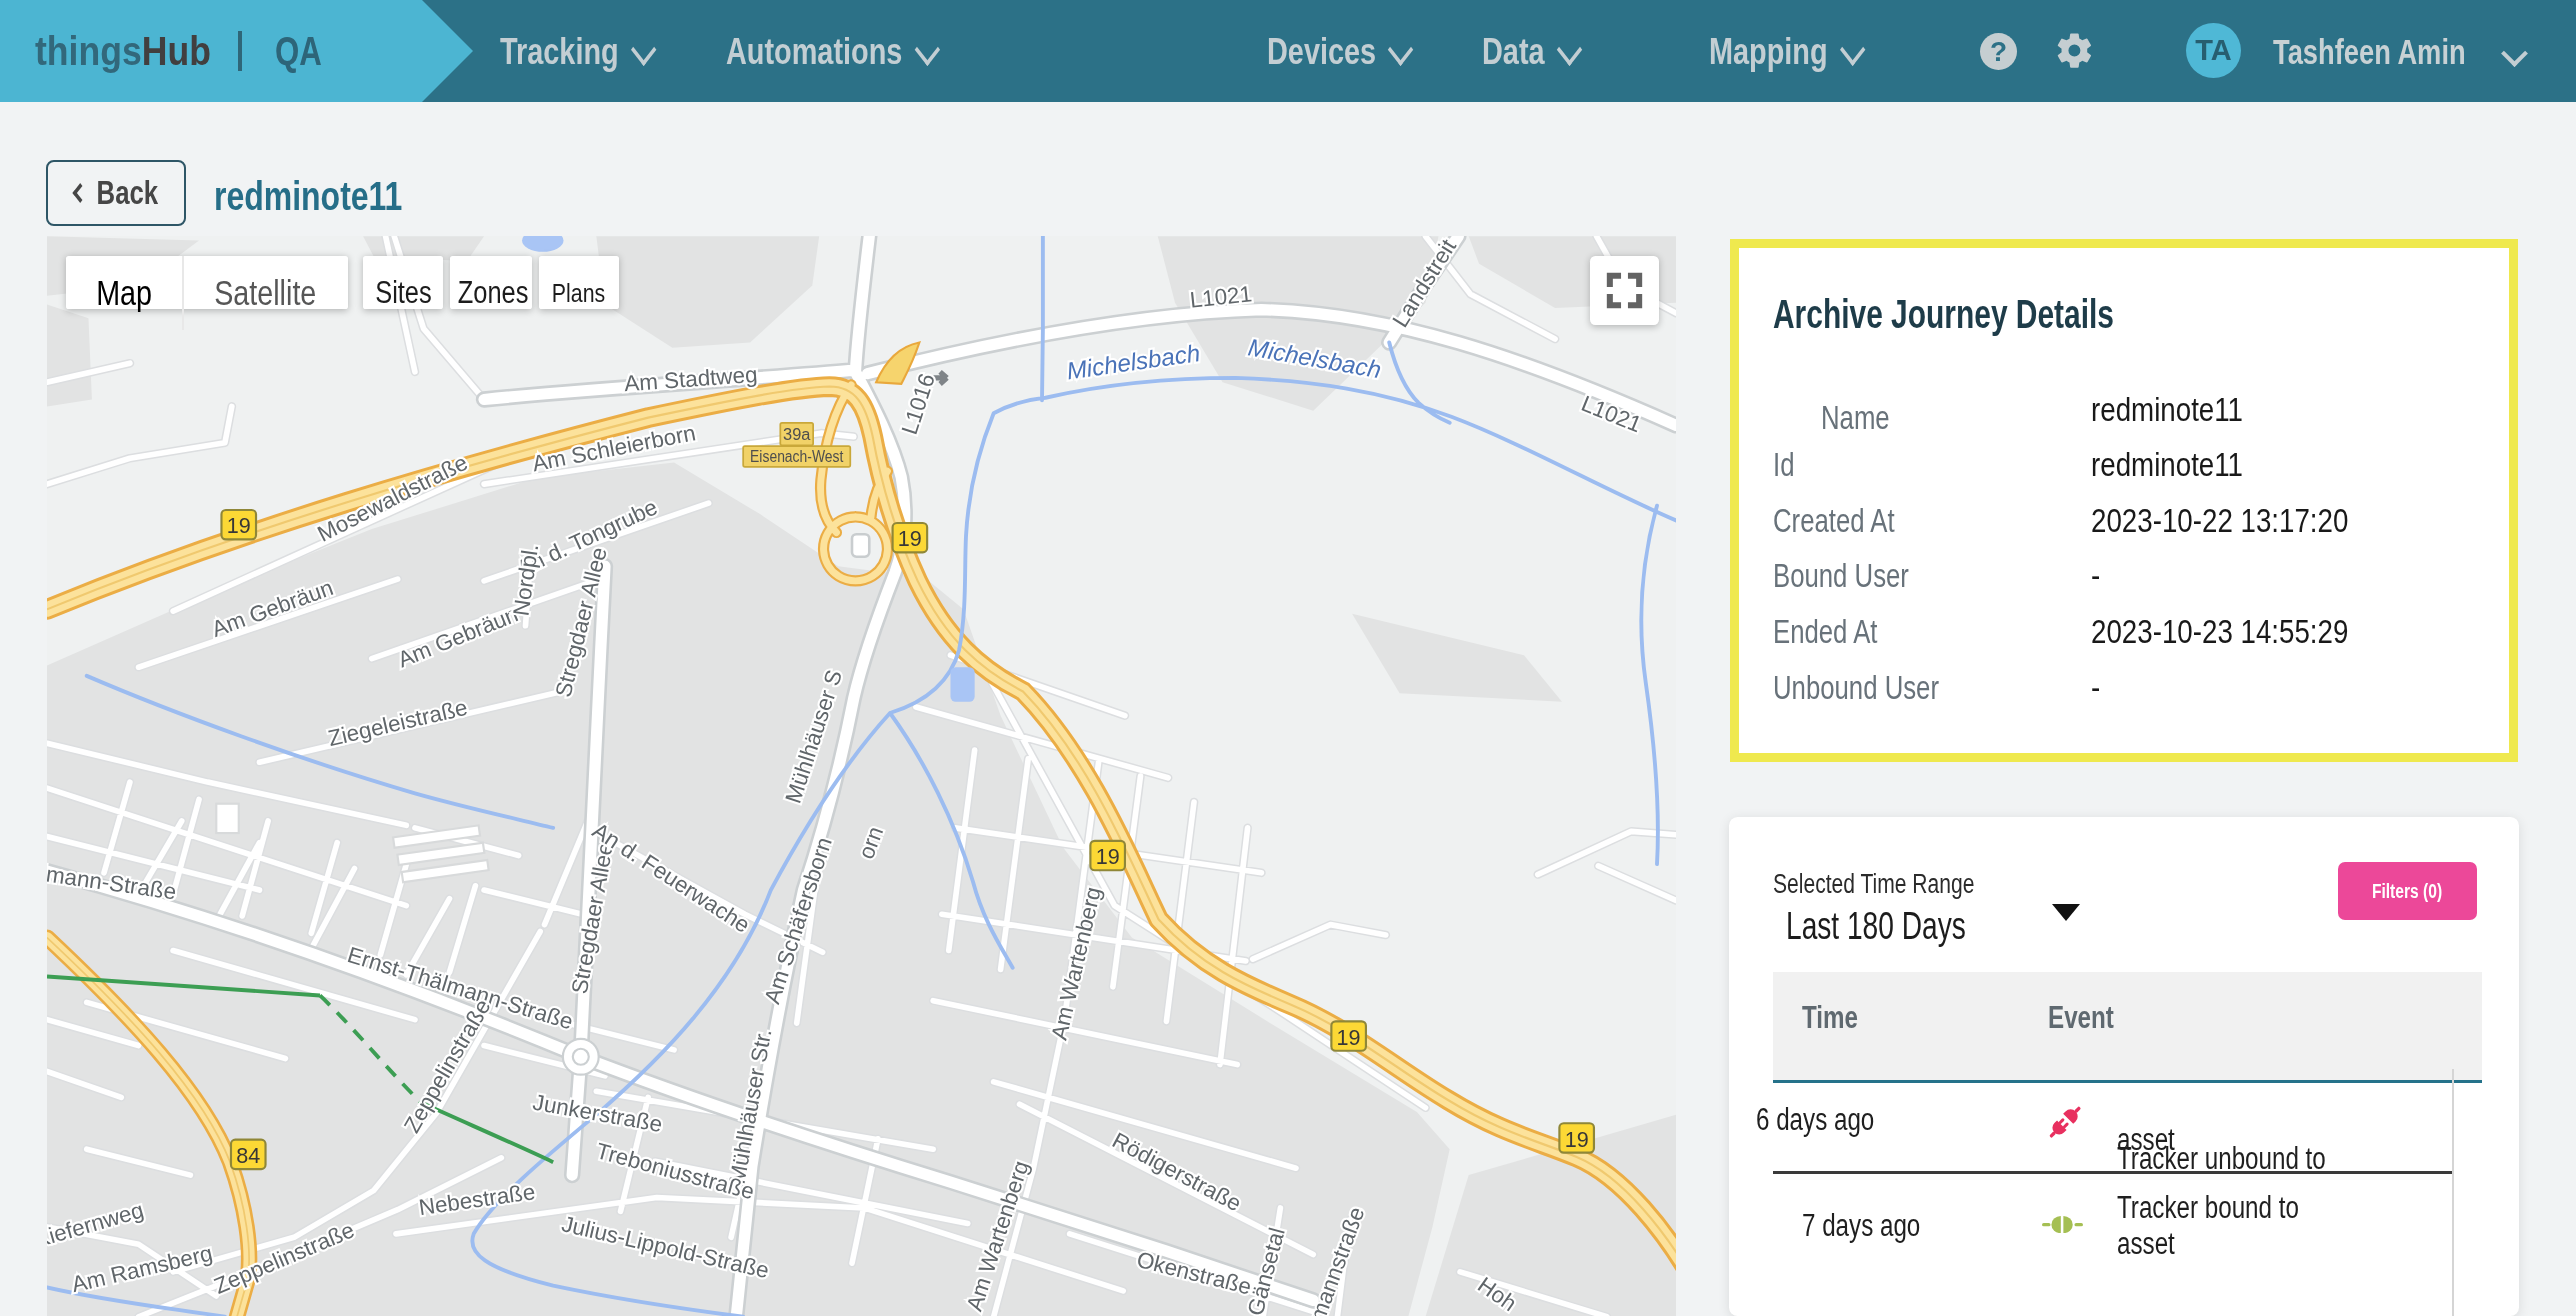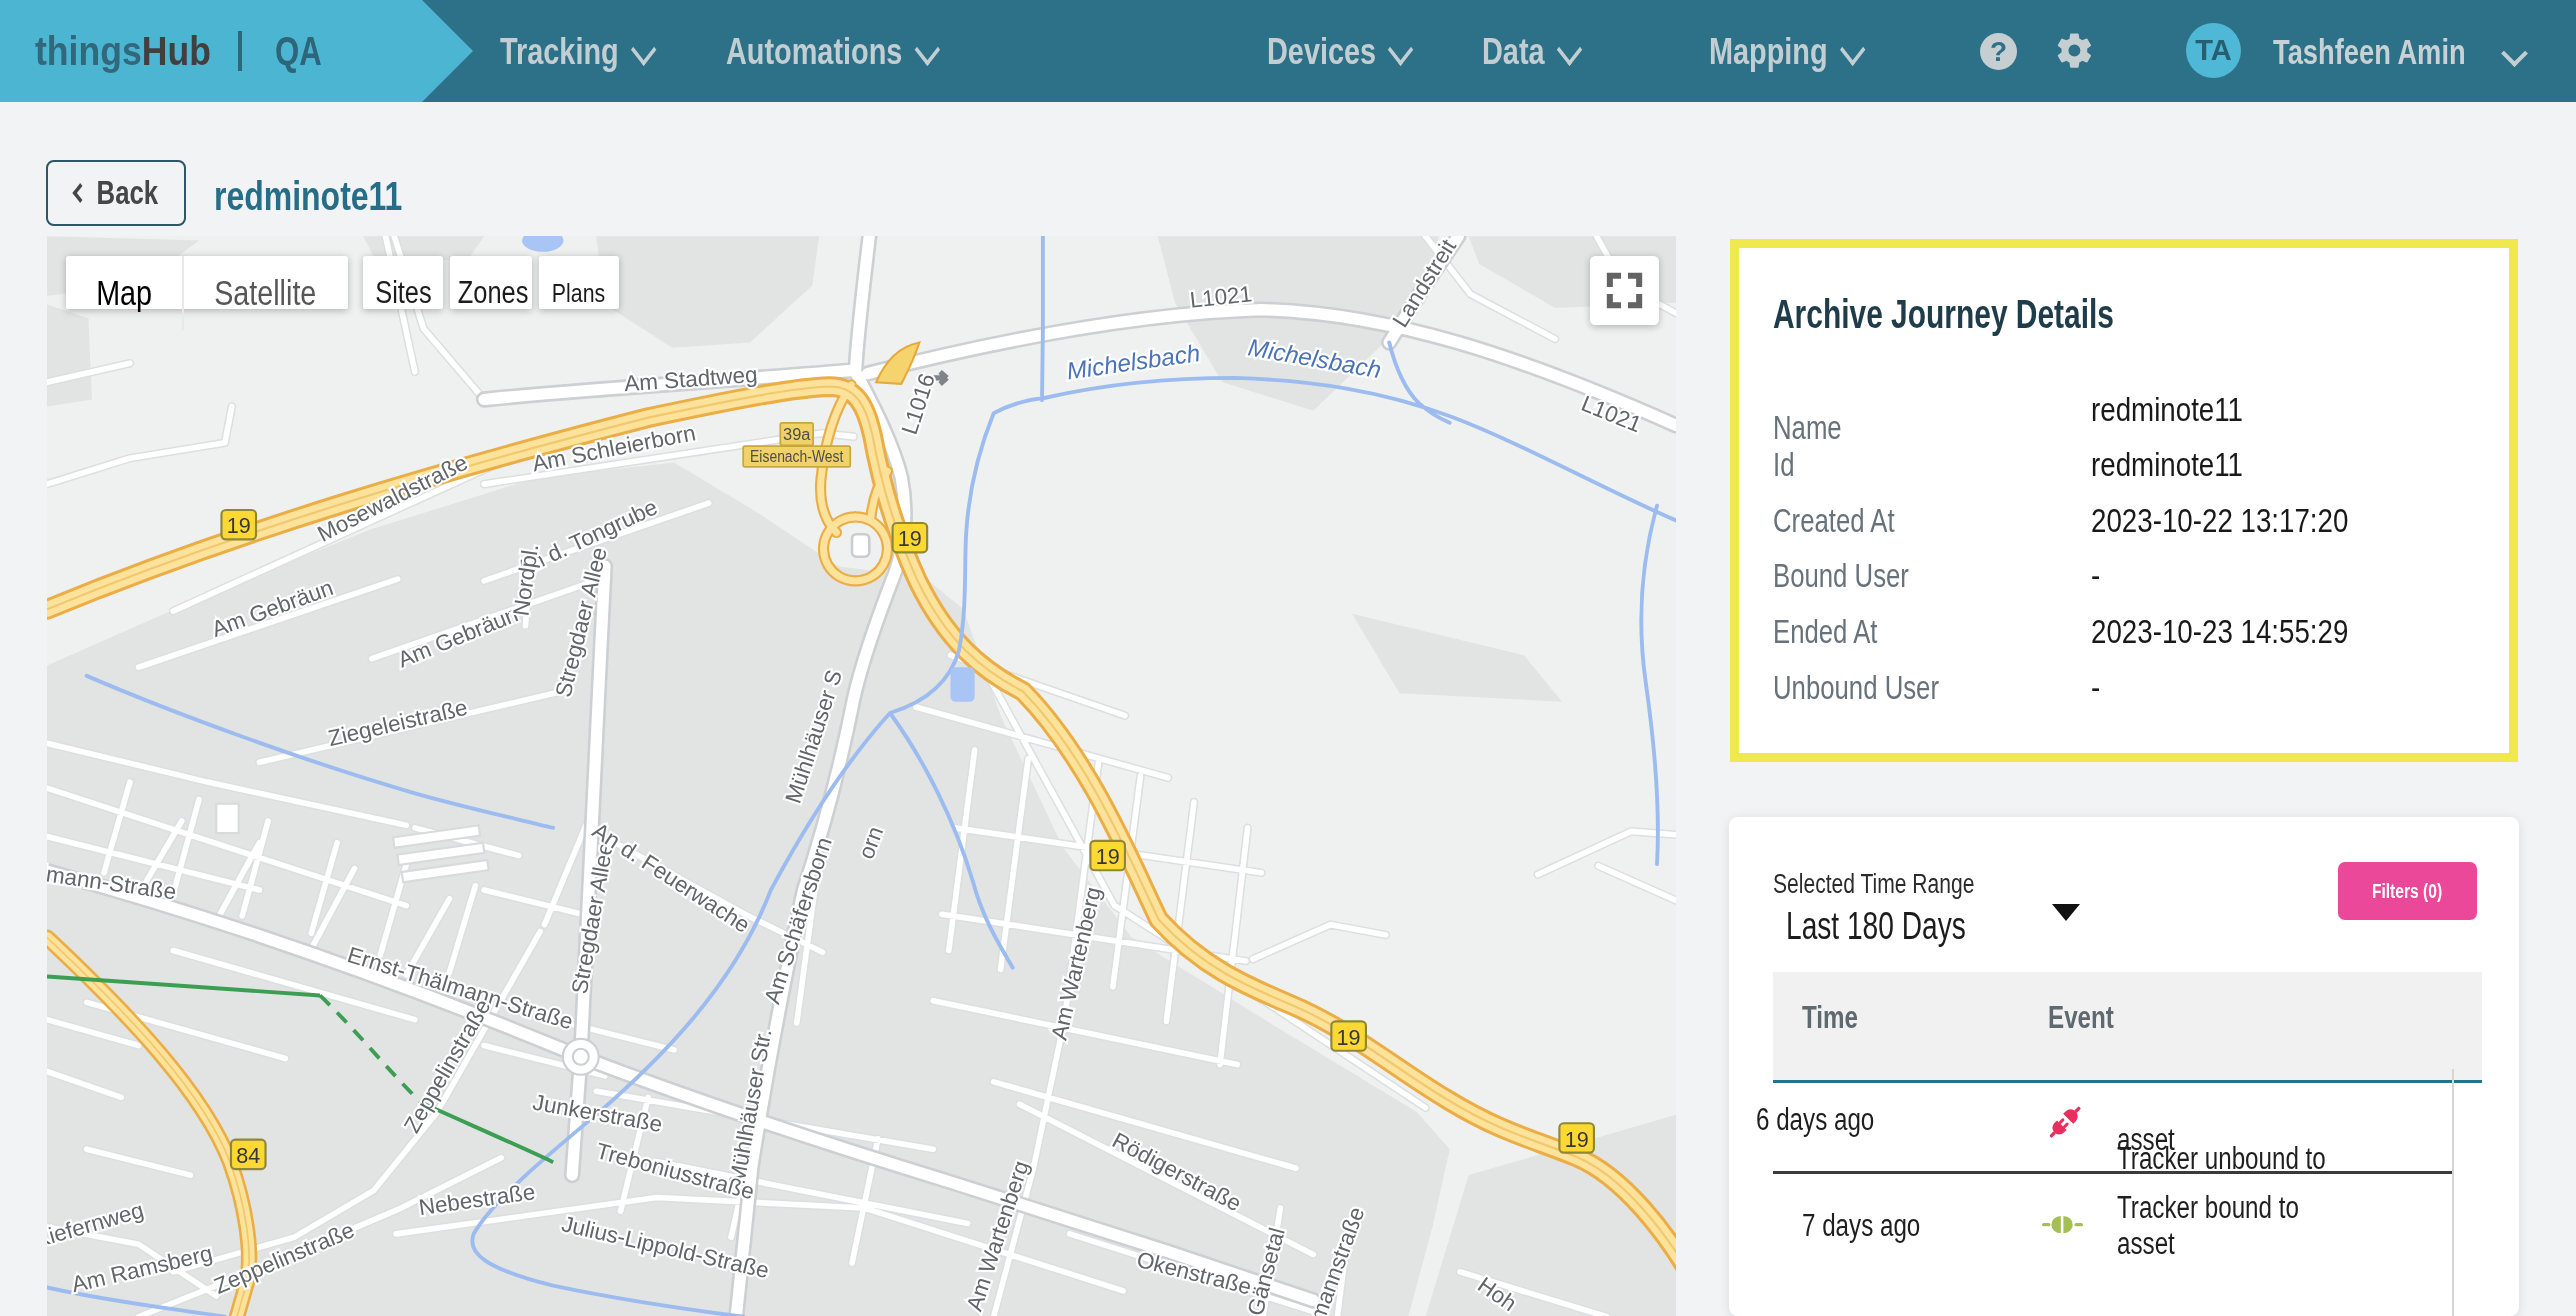--- a/index.html
+++ b/index.html
@@ -215,21 +215,21 @@
     <svg width="69" height="69" viewBox="0 0 80 80">
       <g fill="none" stroke="#636363" stroke-width="7">
         <path d="M23 36 v-13 h13 M44 23 h13 v13 M57 44 v13 h-13 M36 57 h-13 v-13"></path>
       </g>
     </svg>
   </div>
 </div>
 
 <div class="ycard">
   <h2><span class="cond" style="transform:scaleX(0.73);">Archive Journey Details</span></h2>
-  <div class="yrow" style="top:161px;"><span class="cond">Name</span></div>
+  <div class="yrow" style="top:151px;margin-left:48px;"><span class="cond">Name</span></div>
   <div class="yval" style="top:143px;"><span class="cond" style="transform:scaleX(0.84);">redminote11</span></div>
   <div class="yrow" style="top:198px;"><span class="cond">Id</span></div>
   <div class="yval" style="top:198px;"><span class="cond" style="transform:scaleX(0.84);">redminote11</span></div>
   <div class="yrow" style="top:254px;"><span class="cond">Created At</span></div>
   <div class="yval" style="top:254px;"><span class="cond" style="transform:scaleX(0.84);">2023-10-22 13:17:20</span></div>
   <div class="yrow" style="top:309px;"><span class="cond">Bound User</span></div>
   <div class="yval" style="top:309px;"><span class="cond" style="transform:scaleX(0.84);">-</span></div>
   <div class="yrow" style="top:365px;"><span class="cond">Ended At</span></div>
   <div class="yval" style="top:365px;"><span class="cond" style="transform:scaleX(0.84);">2023-10-23 14:55:29</span></div>
   <div class="yrow" style="top:421px;"><span class="cond">Unbound User</span></div>

